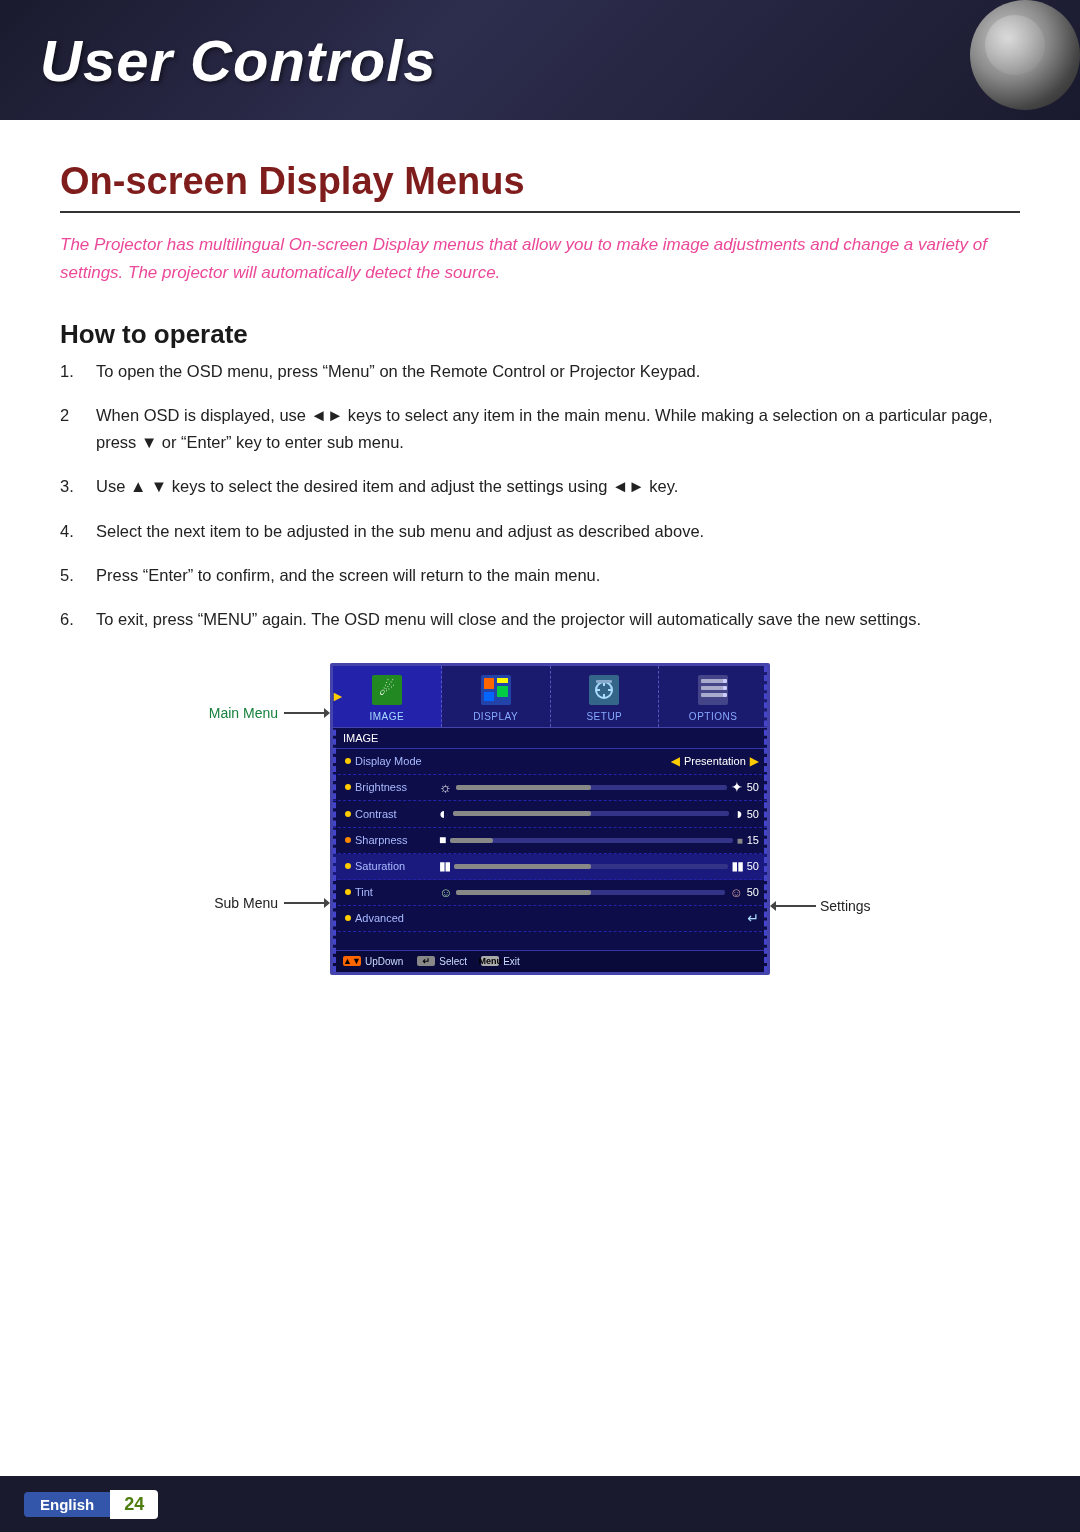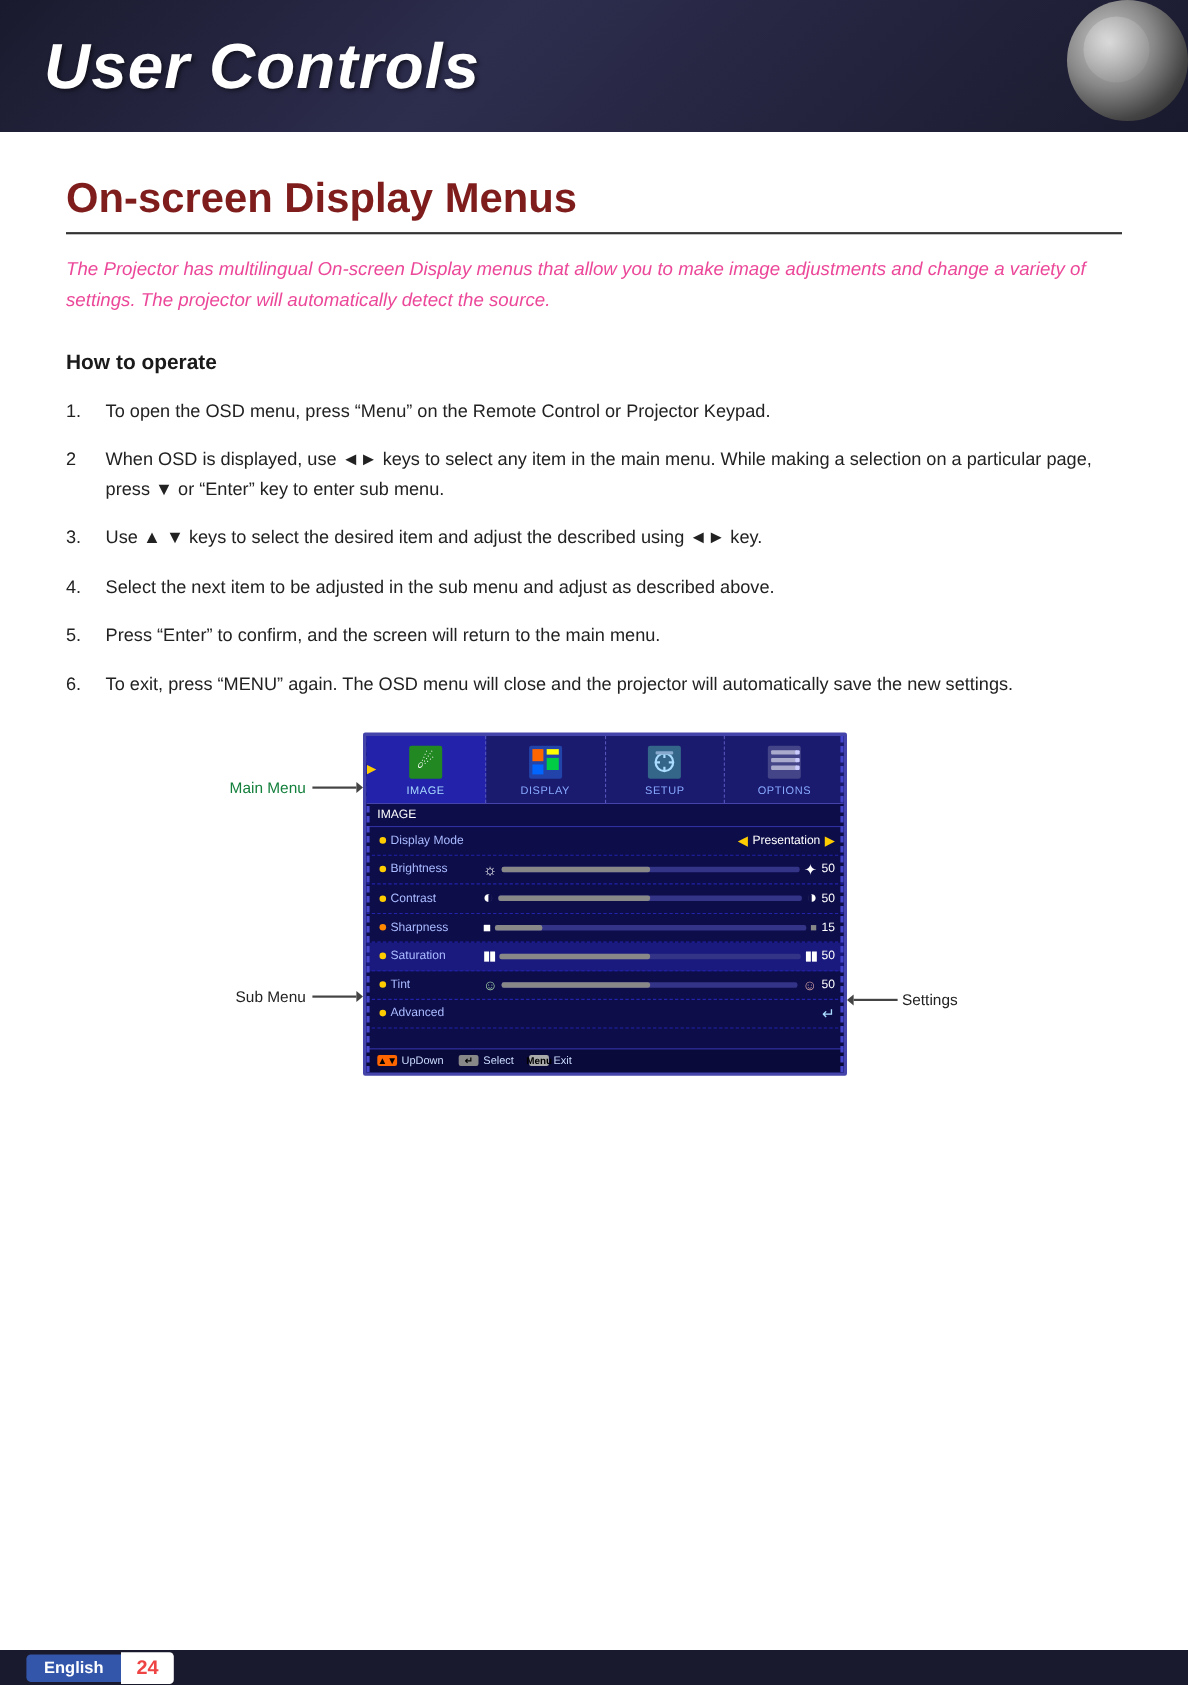--- a/index.html
+++ b/index.html
@@ -71,24 +71,24 @@
 
     .intro-text {
       font-size: 17px;
       font-style: italic;
       color: #ec4899;
       line-height: 1.65;
       margin-bottom: 32px;
     }
 
     .subsection-title {
-      font-size: 19px;
+      font-size: 26px;
       font-weight: bold;
       color: #1a1a1a;
-      margin-bottom: 20px;
+      margin-bottom: 8px;
     }
 
     .steps-list {
       list-style: none;
       padding: 0;
       margin-bottom: 30px;
     }
 
     .step-item {
       display: flex;
@@ -274,39 +274,39 @@
     .icon-updown { background: #ff6600; }
     .icon-select { background: #888888; }
     .icon-menu { background: #aaaaaa; }
 
     
     .footer {
       position: absolute;
       bottom: 0;
       left: 0;
       right: 0;
-      height: 32px;
+      height: 56px;
       background: #1a1a2e;
       display: flex;
       align-items: center;
       padding: 0 24px;
     }
 
     .footer-lang {
       background: #3355aa;
       color: #ffffff;
       font-size: 15px;
       padding: 4px 16px;
       border-radius: 4px 0 0 4px;
       font-weight: bold;
     }
 
     .footer-page {
       background: #ffffff;
-      color: #ef4444;
+      color: #4d7c0f;
       font-size: 18px;
       font-weight: bold;
       padding: 4px 14px;
       border-radius: 0 4px 4px 0;
       margin-left: 0;
     }
 
     
     .osd-left-dashed {
       position: absolute;
@@ -362,21 +362,21 @@
   <li class="step-item">
         <span class="step-number">1.</span>
         <span class="step-content">To open the OSD menu, press “Menu” on the Remote Control or Projector Keypad.</span>
       </li>
       <li class="step-item">
         <span class="step-number">2</span>
         <span class="step-content">When OSD is displayed, use ◄► keys to select any item in the main menu. While making a selection on a particular page, press ▼ or “Enter” key to enter sub menu.</span>
       </li>
       <li class="step-item">
         <span class="step-number">3.</span>
-        <span class="step-content">Use ▲ ▼ keys to select the desired item and adjust the described using ◄► key.</span>
+        <span class="step-content">Use ▲ ▼ keys to select the desired item and adjust the settings using ◄► key.</span>
       </li>
       <li class="step-item">
         <span class="step-number">4.</span>
         <span class="step-content">Select the next item to be adjusted in the sub menu and adjust as described above.</span>
       </li>
       <li class="step-item">
         <span class="step-number">5.</span>
         <span class="step-content">Press “Enter” to confirm, and the screen will return to the main menu.</span>
       </li>
       <li class="step-item">

